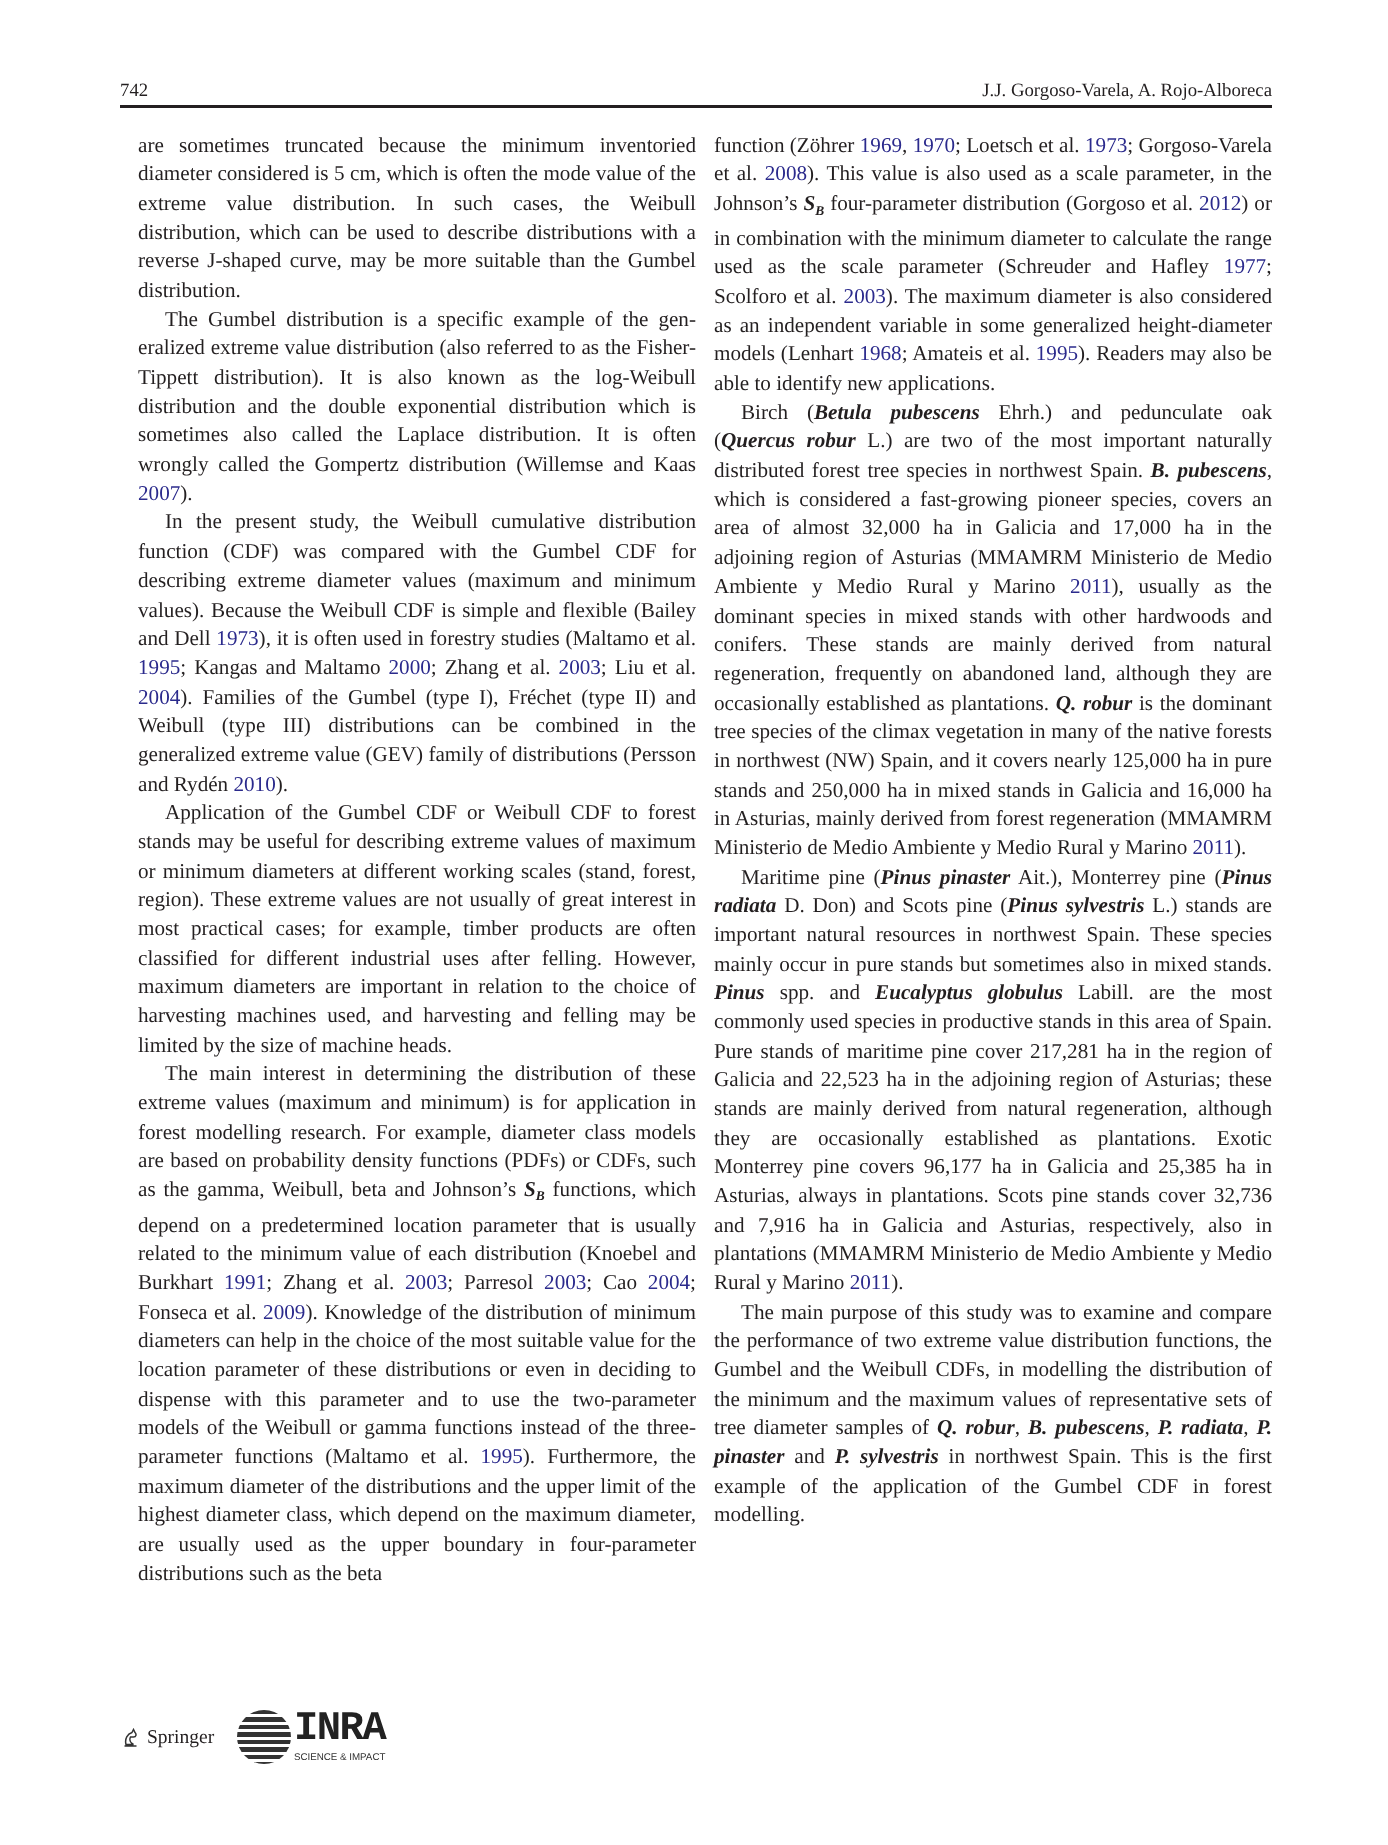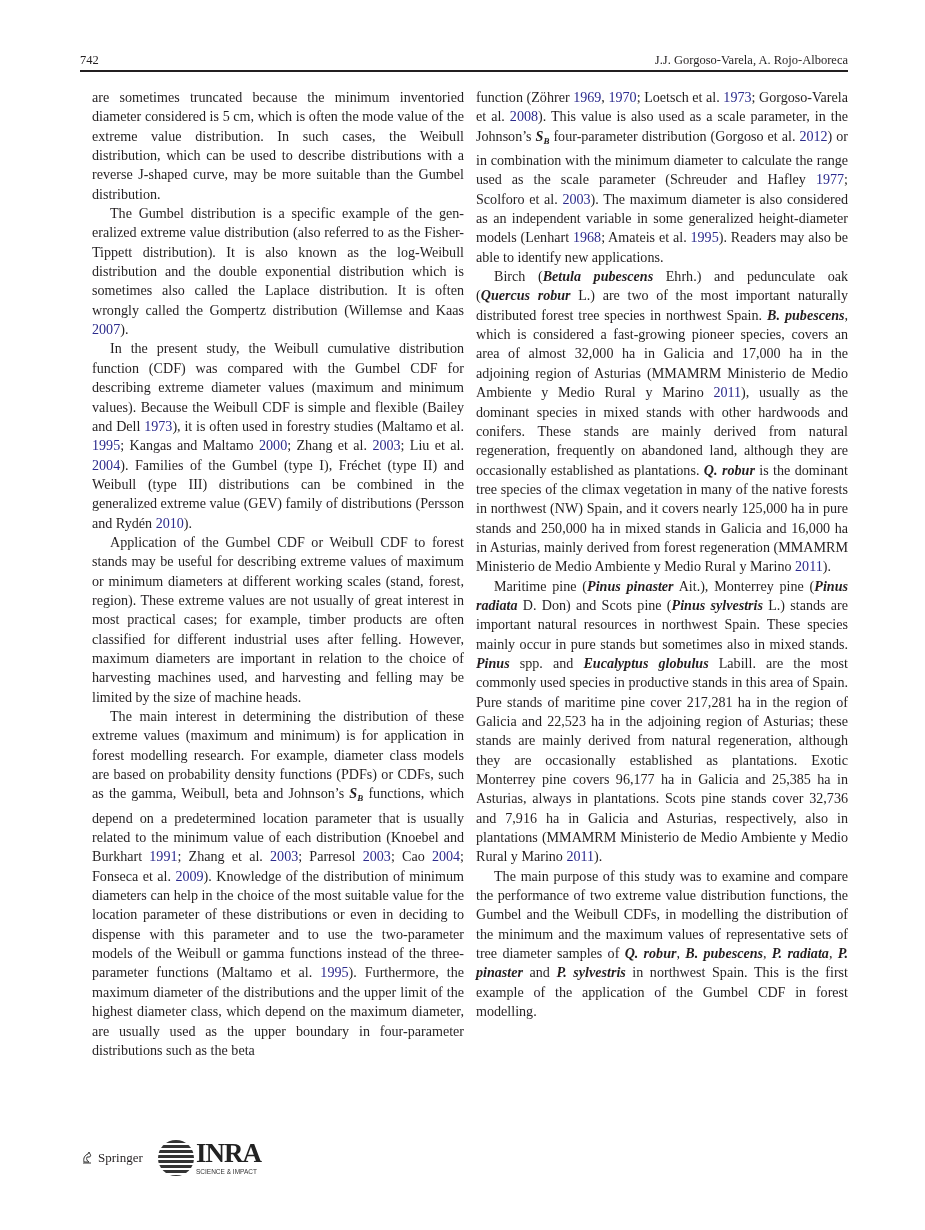--- a/index.html
+++ b/index.html
@@ -13,26 +13,26 @@
   .col { position: absolute; top: 88px; width: 372px; font-size: 14.1px; line-height: 19.35px;
          text-align: justify; hyphens: manual; }
   .col.left { left: 92px; }
   .col.right { left: 476px; }
   .col p { margin: 0; }
   .col p.indent { text-indent: 18px; }
   .cite { color: #2b2a8c; margin-top: 23px; }
   i { font-style: italic; font-weight: bold; }
   sub { font-size: 9px; vertical-align: -3px; }
   .footer { position: absolute; left: 80px; top: 1138px; height: 45px; width: 300px; }
-  .springer { position: absolute; left: 0; top: 12px; font-size: 13px; display: flex; align-items: center; gap: 4px; }
+  .springer { position: absolute; left: 0; top: 12px; font-size: 13px; display: flex; align-items: flex-end; gap: 4px; }
   .springer svg { width: 14px; height: 14px; }
   .inra { position: absolute; left: 78px; top: 0; width: 110px; height: 45px; }
   .inra-globe { position: absolute; left: 0; top: 2px; width: 36px; height: 36px; border-radius: 50%; overflow: hidden;
                 background: repeating-linear-gradient(180deg, #333 0 3px, #fff 3px 5px); }
-  .inra-text { position: absolute; left: 38px; top: 0; font-family: Liberation Serif, serif; font-weight: bold; font-size: 27px; letter-spacing: -1px; line-height: 30px; color: #222; }
+  .inra-text { position: absolute; left: 38px; top: 0; font-family: Liberation Mono, monospace; font-weight: bold; font-size: 27px; letter-spacing: -1px; line-height: 30px; color: #222; }
   .inra-sub { position: absolute; left: 38px; top: 30px; font-family: "Liberation Sans", sans-serif; font-size: 6.5px; color: #333; letter-spacing: 0; }
 </style>
 </head>
 <body>
 
 <div class="header">
   <span class="pagenum">742</span>
   <span class="authors">J.J. Gorgoso-Varela, A. Rojo-Alboreca</span>
 </div>
 <div class="header-rule"></div>

